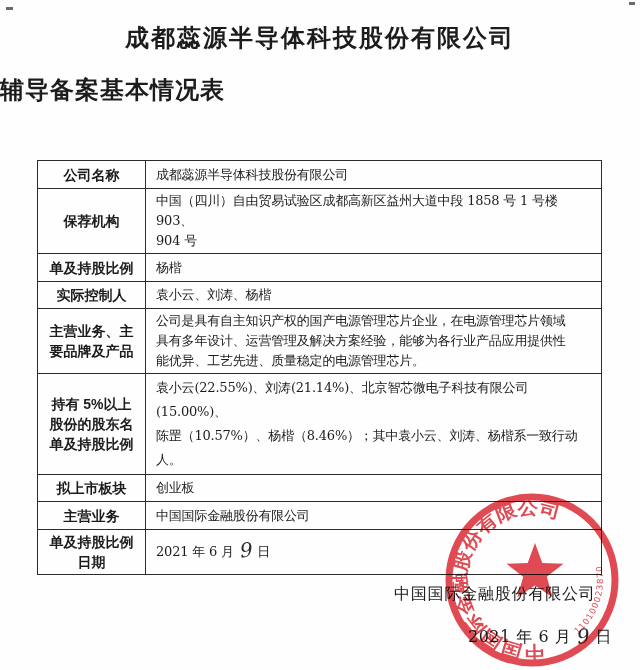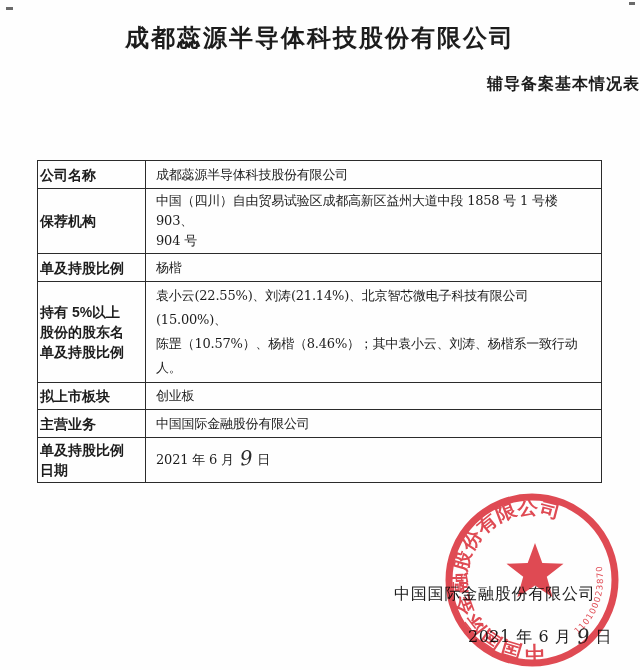--- a/index.html
+++ b/index.html
@@ -12,33 +12,33 @@
     overflow:hidden;
   }
   .page{position:absolute;inset:0;}
   .doc-title{
     position:absolute;top:22px;left:0;width:640px;
     text-align:center;font-family:"Liberation Sans", sans-serif;
     font-weight:bold;font-size:24px;letter-spacing:2px;
   }
   .doc-subtitle{
     position:absolute;top:74px;left:0;width:640px;
-    text-align:right;font-family:"Liberation Sans", sans-serif;
-    font-weight:bold;font-size:16px;letter-spacing:1px;
+    text-align:left;font-family:"Liberation Sans", sans-serif;
+    font-weight:bold;font-size:24px;letter-spacing:1px;
   }
   table.info{
     position:absolute;left:37px;top:160px;
     width:565px;border-collapse:collapse;table-layout:fixed;
   }
   table.info td{
     border:1.5px solid #2b2b2b;
     vertical-align:middle;
   }
   td.lbl{
-    width:103px;
+    width:103px;text-align:center;
     font-family:"Liberation Sans", sans-serif;
     font-weight:bold;font-size:14px;line-height:20px;
     white-space:pre-line;padding:2px 2px;
   }
   td.val{
     font-size:13px;line-height:20px;
     padding:2px 4px 2px 10px;
     white-space:pre-line;
     letter-spacing:-0.2px;
   }
@@ -88,20 +88,31 @@
     </tr>
     <tr class="h41">
       <td class="lbl">保荐机构</td>
       <td class="val">中国（四川）自由贸易试验区成都高新区益州大道中段 1858 号 1 号楼 903、
 904 号</td>
     </tr>
     <tr class="h28">
       <td class="lbl">单及持股比例</td>
       <td class="val">杨楷</td>
     </tr>
+    <tr class="h27">
+      <td class="lbl">实际控制人</td>
+      <td class="val">袁小云、刘涛、杨楷</td>
+    </tr>
+    <tr class="h58">
+      <td class="lbl">主营业务、主
+要品牌及产品</td>
+      <td class="val">公司是具有自主知识产权的国产电源管理芯片企业，在电源管理芯片领域
+具有多年设计、运营管理及解决方案经验，能够为各行业产品应用提供性
+能优异、工艺先进、质量稳定的电源管理芯片。</td>
+    </tr>
     <tr class="h62">
       <td class="lbl">持有 5%以上
 股份的股东名
 单及持股比例</td>
       <td class="val">袁小云(22.55%)、刘涛(21.14%)、北京智芯微电子科技有限公司(15.00%)、
 陈罡（10.57%）、杨楷（8.46%）；其中袁小云、刘涛、杨楷系一致行动人。</td>
     </tr>
     <tr class="h27">
       <td class="lbl">拟上市板块</td>
       <td class="val">创业板</td>

